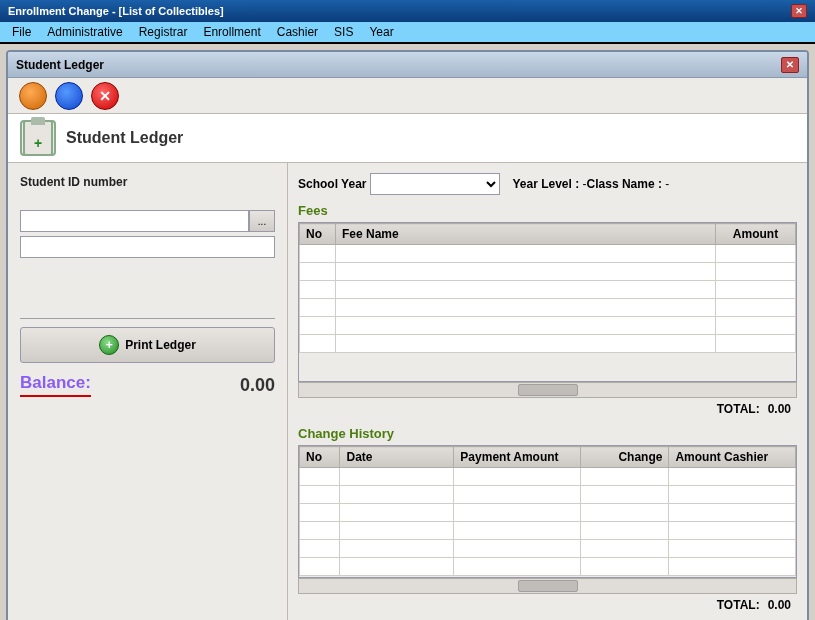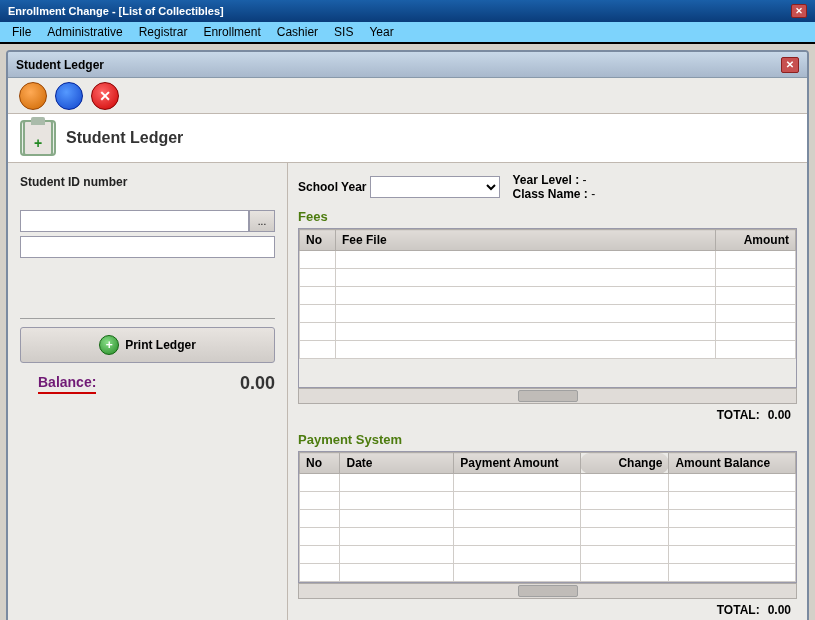--- a/index.html
+++ b/index.html
@@ -212,26 +212,25 @@
       font-size: 12px;
       font-weight: bold;
     }
     .balance-row {
       display: flex;
       align-items: center;
       justify-content: space-between;
       margin-top: 10px;
     }
     .balance-label {
-      color: #701a75;
-      font-weight: bold;
-      font-size: 14px;
+      color: #8b5cf6;
+      font-weight: bold;
+      font-size: 17px;
       border-bottom: 2px solid #cc0000;
       padding-bottom: 2px;
-      margin-left: 18px;
     }
     .balance-value {
       font-size: 18px;
       font-weight: bold;
       color: #333;
     }
 
     
     .right-panel {
       flex: 1;
@@ -254,21 +253,21 @@
     .school-year-select {
       width: 130px;
       height: 22px;
       border: 1px solid #9999aa;
       background: white;
       font-size: 12px;
       padding: 0 2px;
     }
     .year-level-info {
       display: flex;
-      flex-direction: column;
+      flex-direction: row;
       margin-left: 8px;
     }
     .info-text {
       font-size: 12px;
     }
     
     .section-label {
       color: #4d7c0f;
       font-weight: bold;
       font-size: 13px;
@@ -501,22 +500,22 @@
         </div>
       </div>
 
       <div class="fees-section">
         <div class="section-label">Fees</div>
         <div class="fees-table-wrapper">
           <table class="data-table">
             <thead>
               <tr>
                 <th style="width:36px;">No</th>
-                <th>Fee File</th>
-                <th style="width:80px;text-align:right;">Amount</th>
+                <th>Fee Name</th>
+                <th style="width:80px;text-align:center;">Amount</th>
               </tr>
             </thead>
             <tbody>
               <tr>
                   <td></td>
                   <td></td>
                   <td></td>
                 </tr>
               <tr>
                   <td></td>
@@ -551,30 +550,30 @@
           <div class="hscroll-thumb"></div>
         </div>
 
         <div class="total-row">
           <span>TOTAL:</span>
           <span>0.00</span>
         </div>
       </div>
 
       <div class="payment-section">
-        <div class="section-label">Payment System</div>
+        <div class="section-label">Change History</div>
         <div class="payment-table-wrapper">
           <table class="data-table">
             <thead>
               <tr>
                 <th style="width:32px;">No</th>
                 <th style="width:90px;">Date</th>
                 <th style="width:100px;">Payment Amount</th>
-                <th style="width:70px;text-align:right;border-radius:10px;">Change</th>
-                <th style="width:100px;">Amount Balance</th>
+                <th style="width:70px;text-align:right;">Change</th>
+                <th style="width:100px;">Amount Cashier</th>
               </tr>
             </thead>
             <tbody>
               <tr>
                   <td></td>
                   <td></td>
                   <td></td>
                   <td></td>
                   <td></td>
                 </tr>

